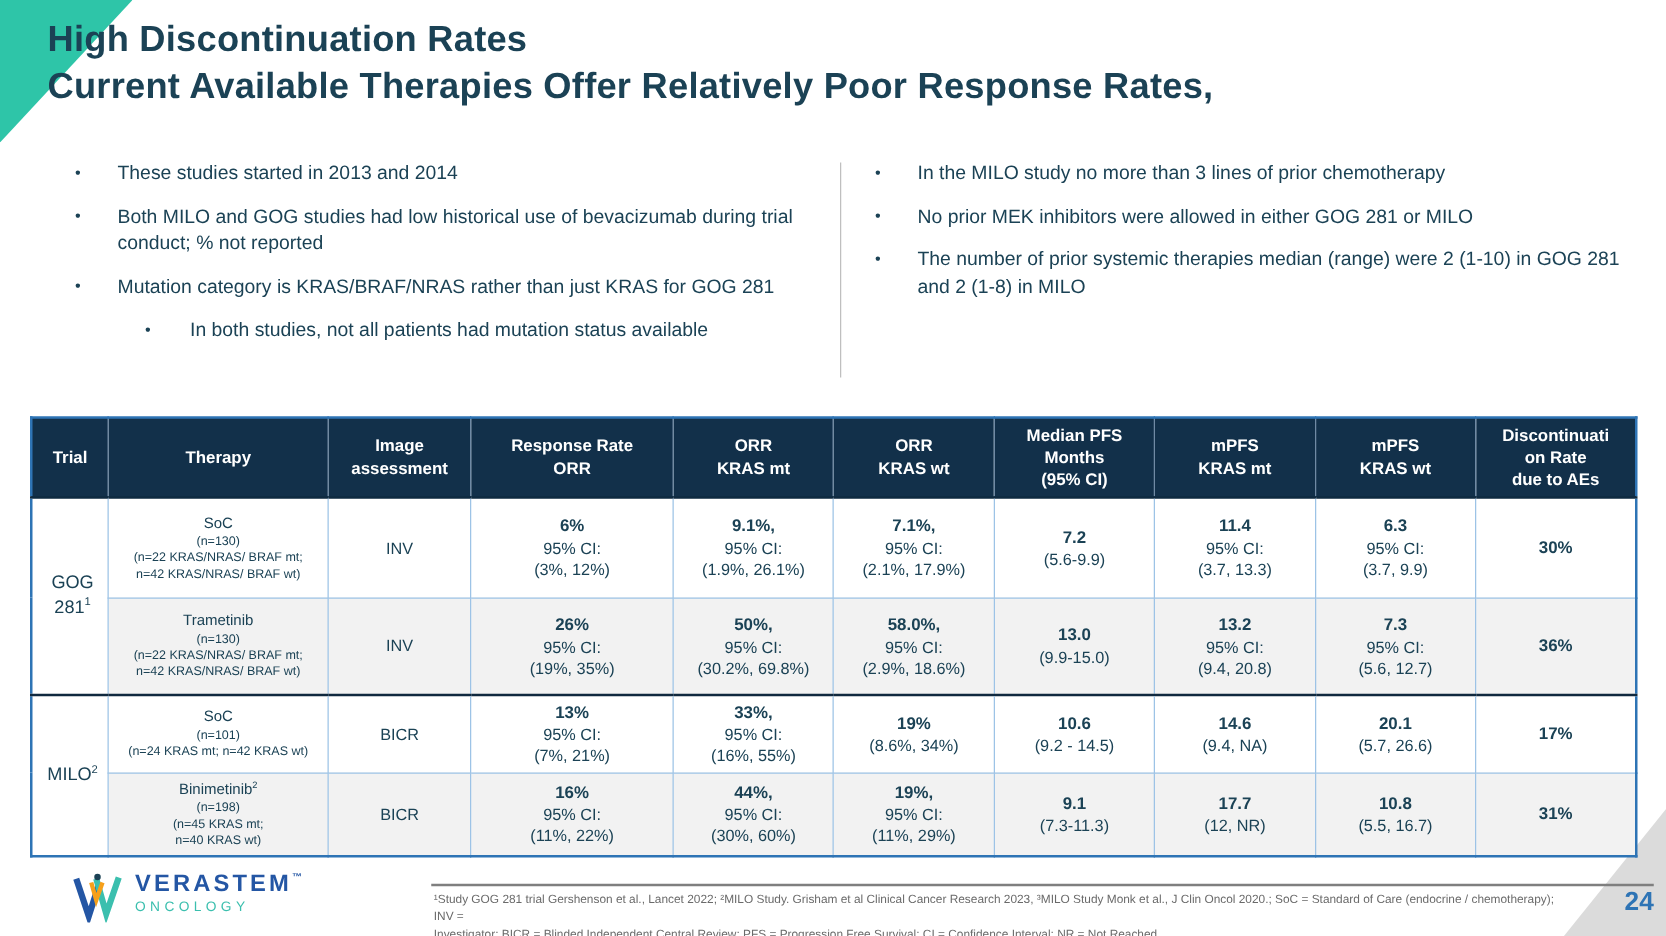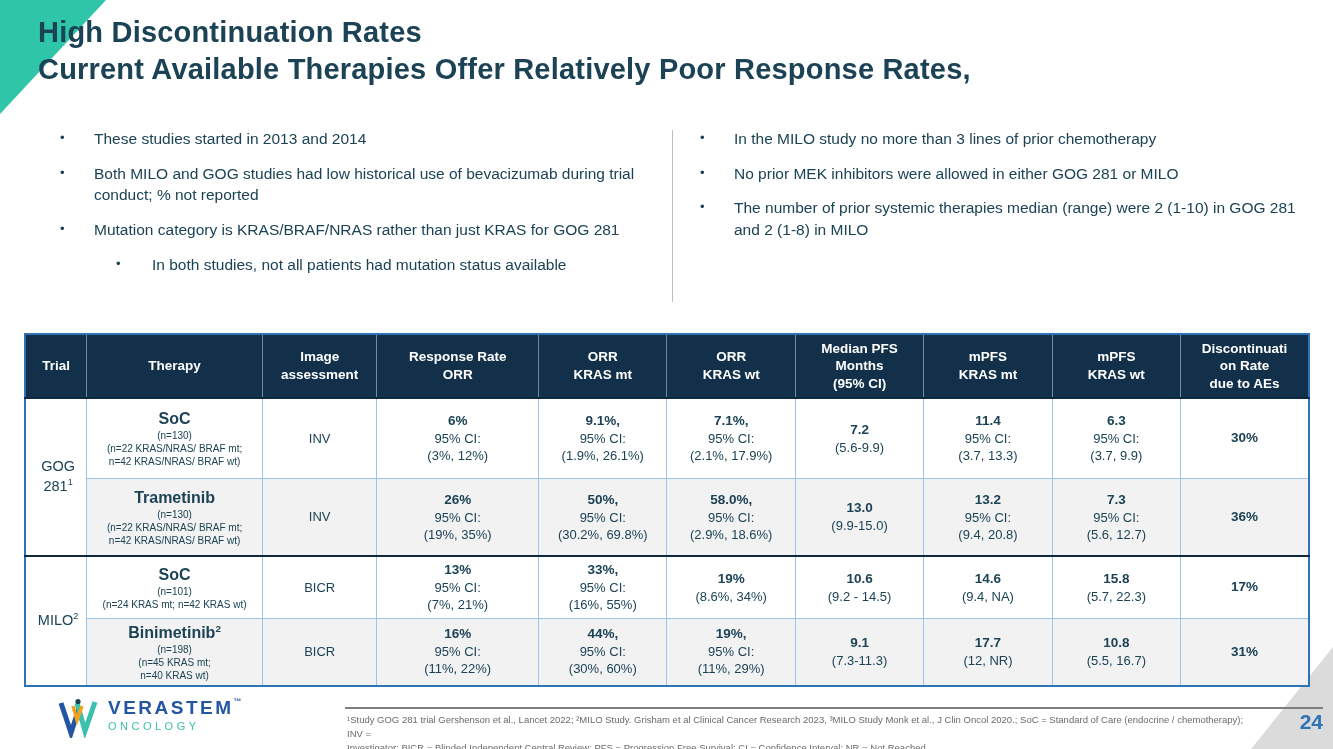--- a/index.html
+++ b/index.html
@@ -38,21 +38,21 @@
   table.results td{border:1px solid var(--grid-blue);text-align:center;vertical-align:middle;
     font-size:13px;line-height:1.32;padding:3px 4px;background:#fff;}
   table.results tr.shaded td{background:var(--row-alt);}
   table.results td.trial-cell{background:#fff !important;font-size:14.5px;line-height:1.35;padding-left:8px;}
   table.results tr.group-start td{border-top:2px solid #10293F;}
   table.results tbody tr:nth-child(1){height:80px;}
   table.results tbody tr:nth-child(2){height:78px;margin-top:12px;}
   table.results tbody tr:nth-child(3){height:62px;}
   table.results tbody tr:nth-child(4){height:67px;}
   td .b{font-weight:bold;font-size:13.5px;}
-  td .therapy-name{font-weight:bold;font-size:16px;}
+  td .therapy-name{font-weight:normal;font-size:12px;}
   td .sub{font-size:10px;line-height:1.3;}
   sup{font-size:62%;vertical-align:super;line-height:0;}
   .footer-logo{position:absolute;left:58px;top:698px;display:flex;align-items:flex-start;gap:8px;}
   .logo-text .brand{font-size:19px;font-weight:bold;letter-spacing:2.5px;color:var(--logo-blue);line-height:1;}
   .logo-text .brand .tm{font-size:8px;vertical-align:top;letter-spacing:0;}
   .logo-text .division{font-size:11px;letter-spacing:3.5px;color:var(--logo-teal);margin-top:3px;}
   .footnote-rule{position:absolute;left:345px;top:707px;width:978px;height:2px;background:#7F7F7F;}
   .footnote{position:absolute;left:347px;top:713px;width:900px;font-size:9.5px;line-height:1.45;
     color:var(--footnote-gray);}
   .page-number{position:absolute;right:10px;top:710px;font-size:21px;font-weight:bold;color:var(--page-blue);}
@@ -241,22 +241,22 @@
           </td>
           <td>
             <div class="b">10.6</div>
             <div>(9.2 - 14.5)</div>
           </td>
           <td>
             <div class="b">14.6</div>
             <div>(9.4, NA)</div>
           </td>
           <td>
-            <div class="b">15.8</div>
-            <div>(5.7, 22.3)</div>
+            <div class="b">20.1</div>
+            <div>(5.7, 26.6)</div>
           </td>
           <td>
             <div class="b">17%</div>
           </td>
         </tr>
         <tr class="shaded">
           <td>
             <div class="therapy-name">Binimetinib<sup>2</sup></div>
             <div class="sub">(n=198)</div>
             <div class="sub">(n=45 KRAS mt;</div>

